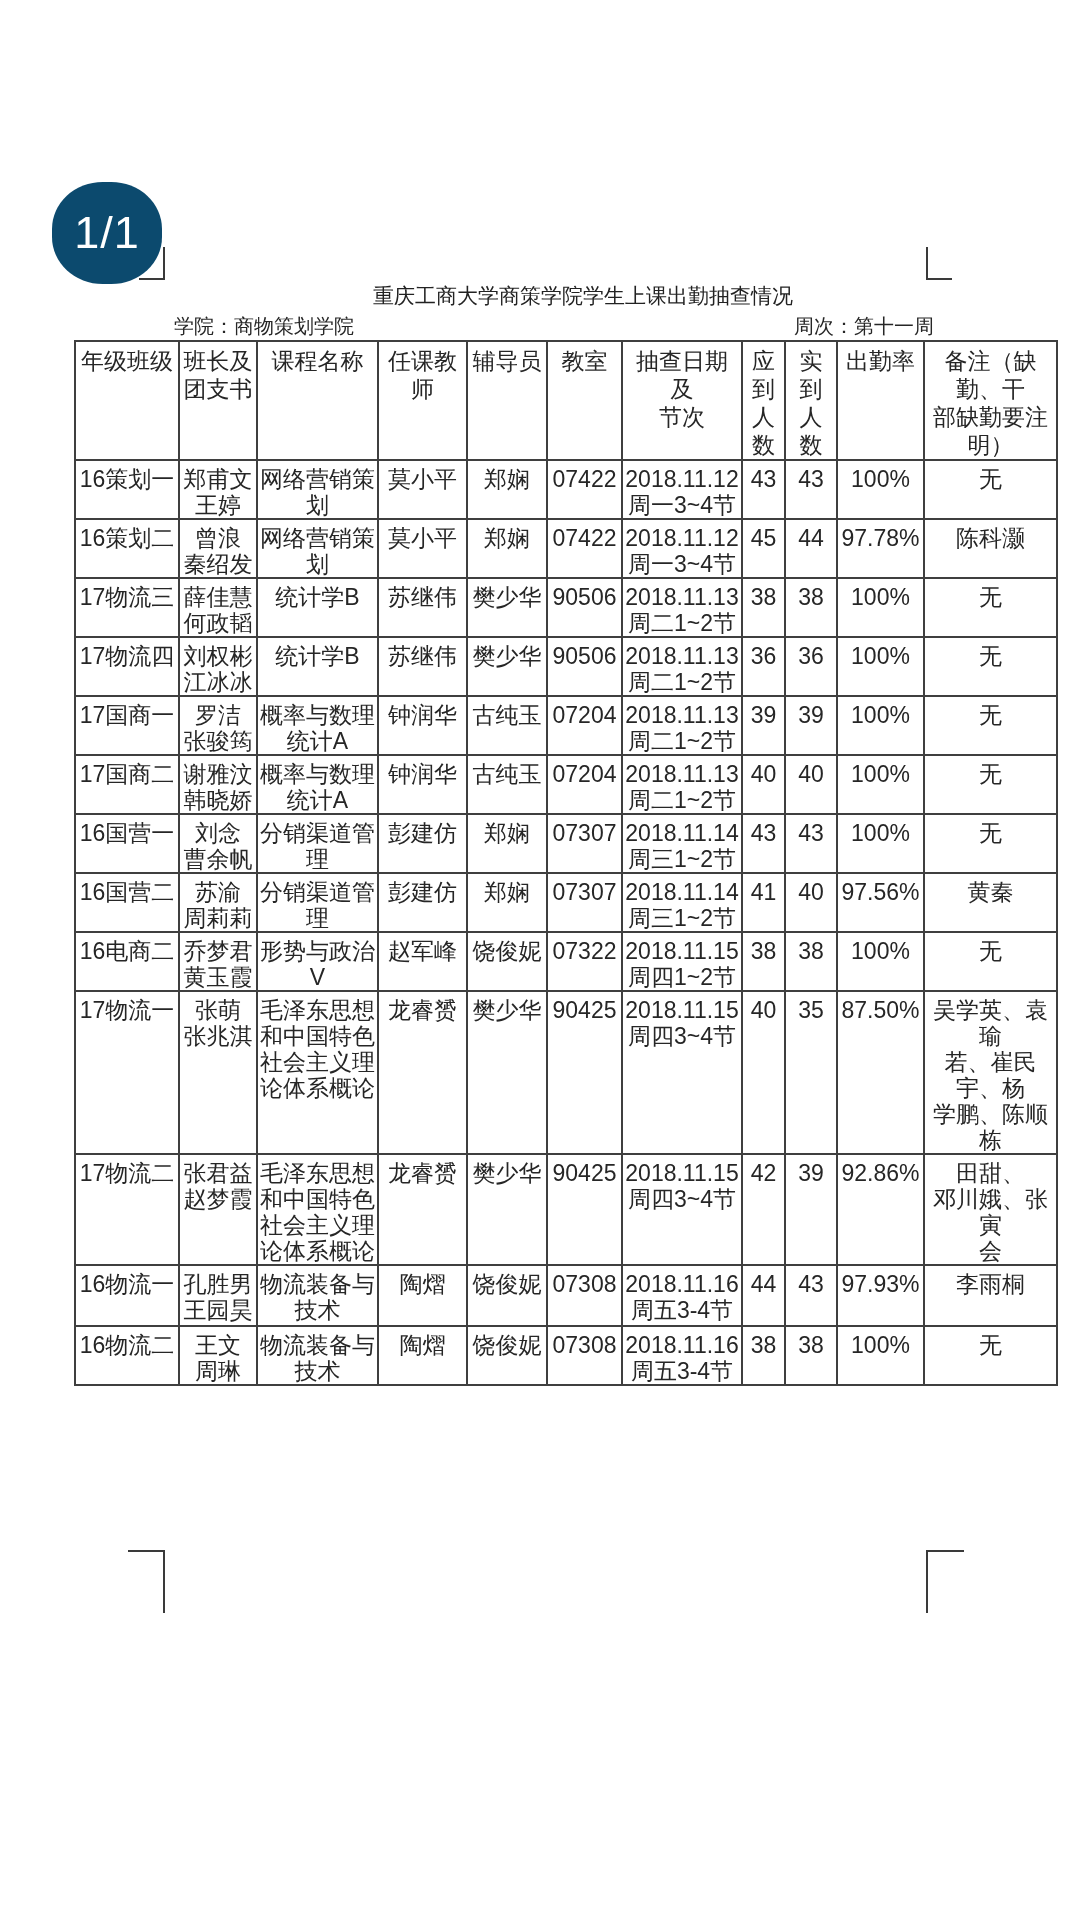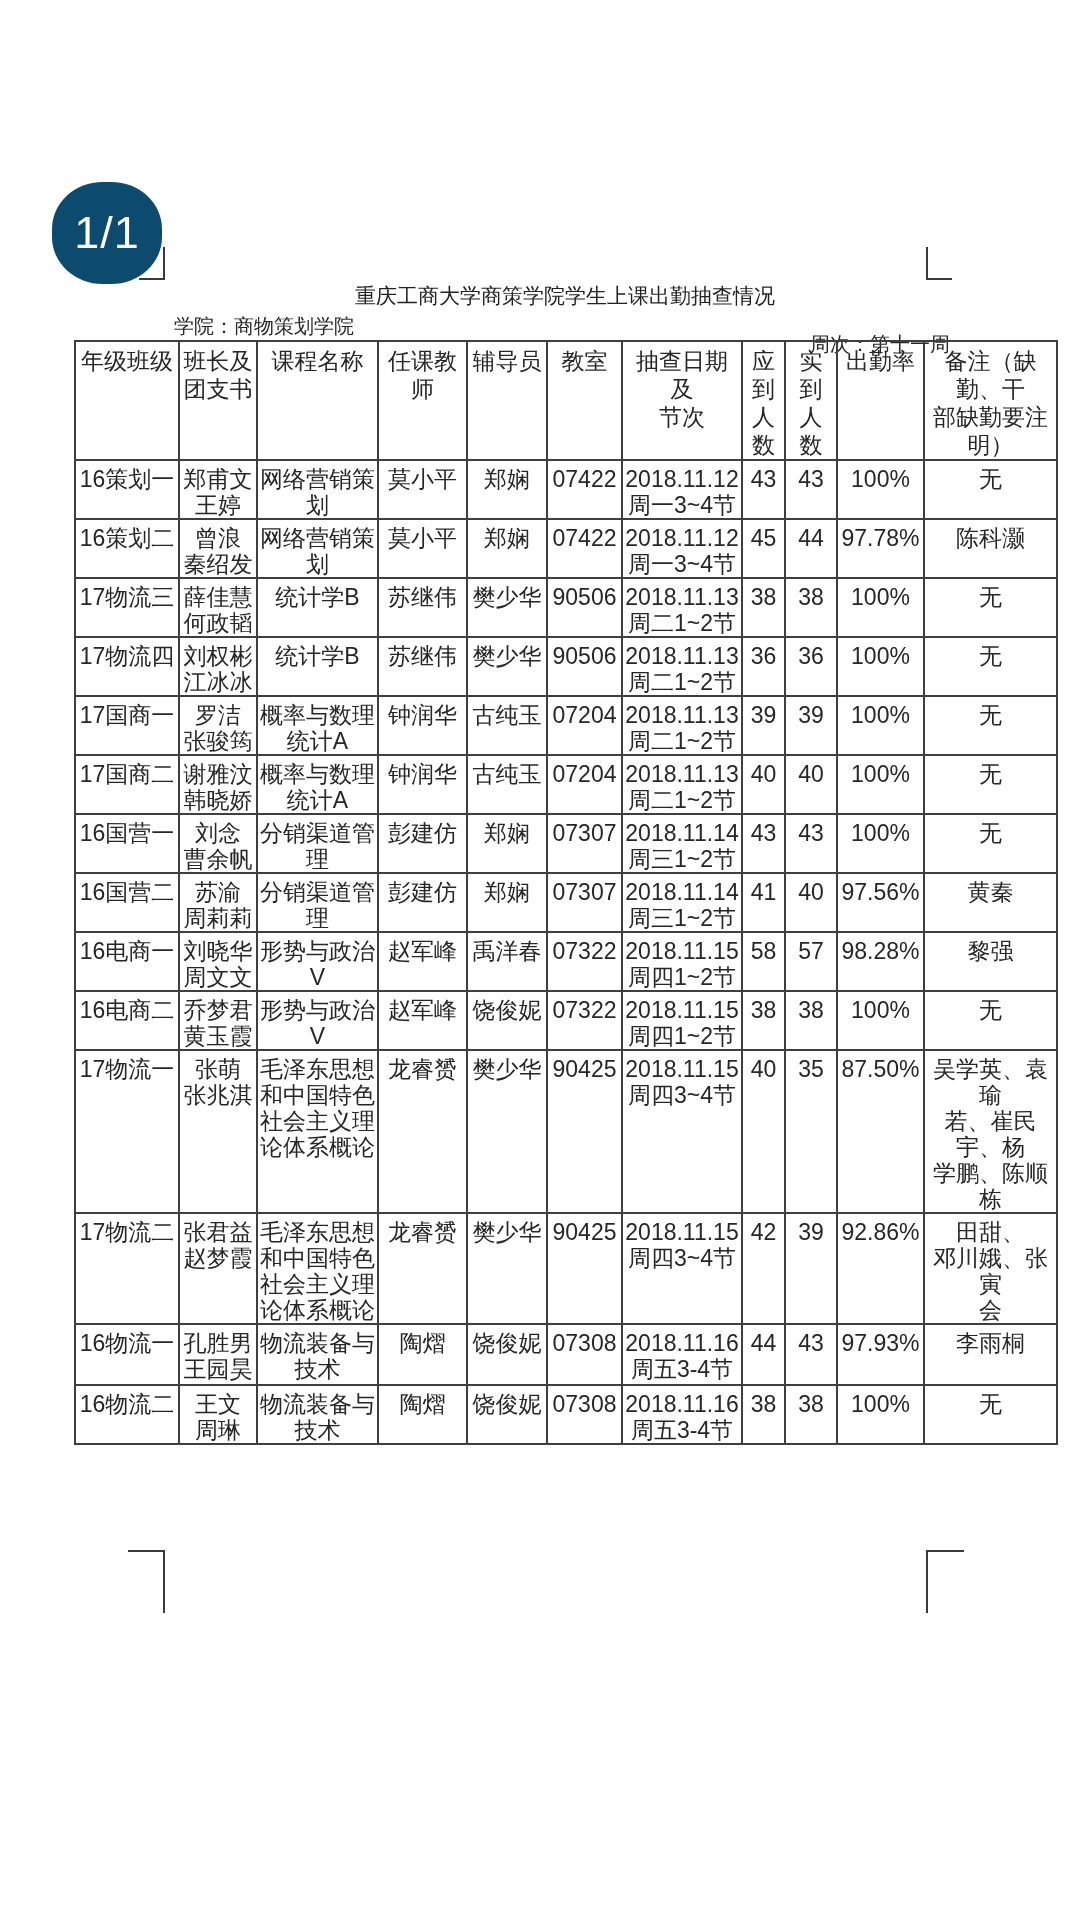--- a/index.html
+++ b/index.html
@@ -22,26 +22,26 @@
   }
 
   
   .mark{position:absolute;}
   .mark-tl{left:139px;top:247px;width:24px;height:31px;border-right:2px solid #3a3a3a;border-bottom:2px solid #3a3a3a;}
   .mark-tr{left:926px;top:247px;width:24px;height:31px;border-left:2px solid #3a3a3a;border-bottom:2px solid #3a3a3a;}
   .mark-bl{left:128px;top:1550px;width:35px;height:61px;border-top:2px solid #3a3a3a;border-right:2px solid #3a3a3a;}
   .mark-br{left:926px;top:1550px;width:36px;height:61px;border-top:2px solid #3a3a3a;border-left:2px solid #3a3a3a;}
 
   .doc-title{
-    position:absolute;left:74px;top:282px;width:982px;
+    position:absolute;left:92px;top:282px;width:982px;
     text-align:center;font-size:21px;color:#222;
   }
   .info-line{position:absolute;left:74px;top:313px;width:982px;height:26px;font-size:20px;}
   .college{position:absolute;left:100px;top:0;}
-  .week{position:absolute;left:736px;top:0;margin-top:18px;}
+  .week{position:absolute;left:720px;top:0;}
 
   table.att{
     position:absolute;left:74px;top:340px;
     border-collapse:collapse;table-layout:fixed;
     font-size:23px;
   }
   table.att td,table.att th{
     border:2px solid #3f3f3f;
     padding:5px 2px 0 2px;
     vertical-align:top;
@@ -234,36 +234,20 @@
           <td>郑娴</td>
           <td>07307</td>
           <td>2018.11.14
 周三1~2节</td>
           <td>41</td>
           <td>40</td>
           <td>97.56%</td>
           <td>黄秦</td>
         </tr>
         <tr style="height: 58px;">
-          <td>16电商一</td>
-          <td>刘晓华
-周文文</td>
-          <td>形势与政治
-V</td>
-          <td>赵军峰</td>
-          <td>禹洋春</td>
-          <td>07322</td>
-          <td>2018.11.15
-周四1~2节</td>
-          <td>58</td>
-          <td>57</td>
-          <td>98.28%</td>
-          <td>黎强</td>
-        </tr>
-        <tr style="height: 58px;">
           <td>16电商二</td>
           <td>乔梦君
 黄玉霞</td>
           <td>形势与政治
 V</td>
           <td>赵军峰</td>
           <td>饶俊妮</td>
           <td>07322</td>
           <td>2018.11.15
 周四1~2节</td>

